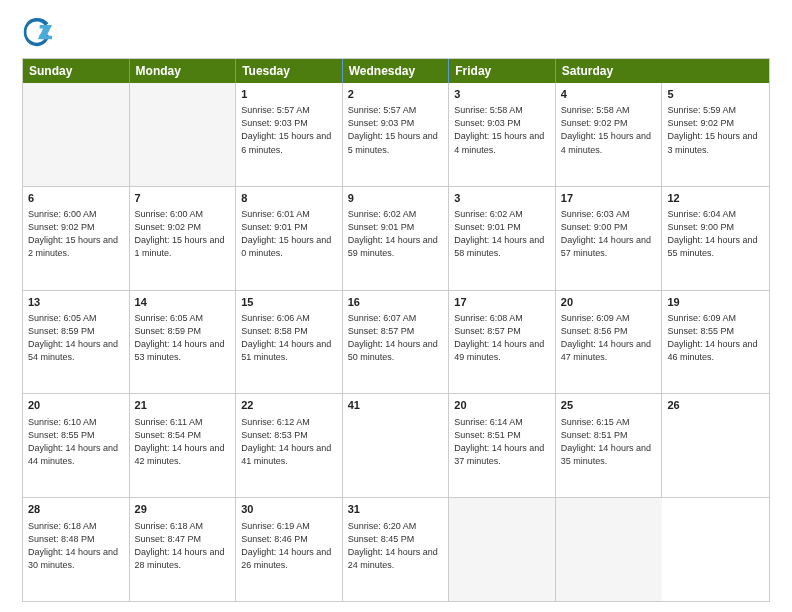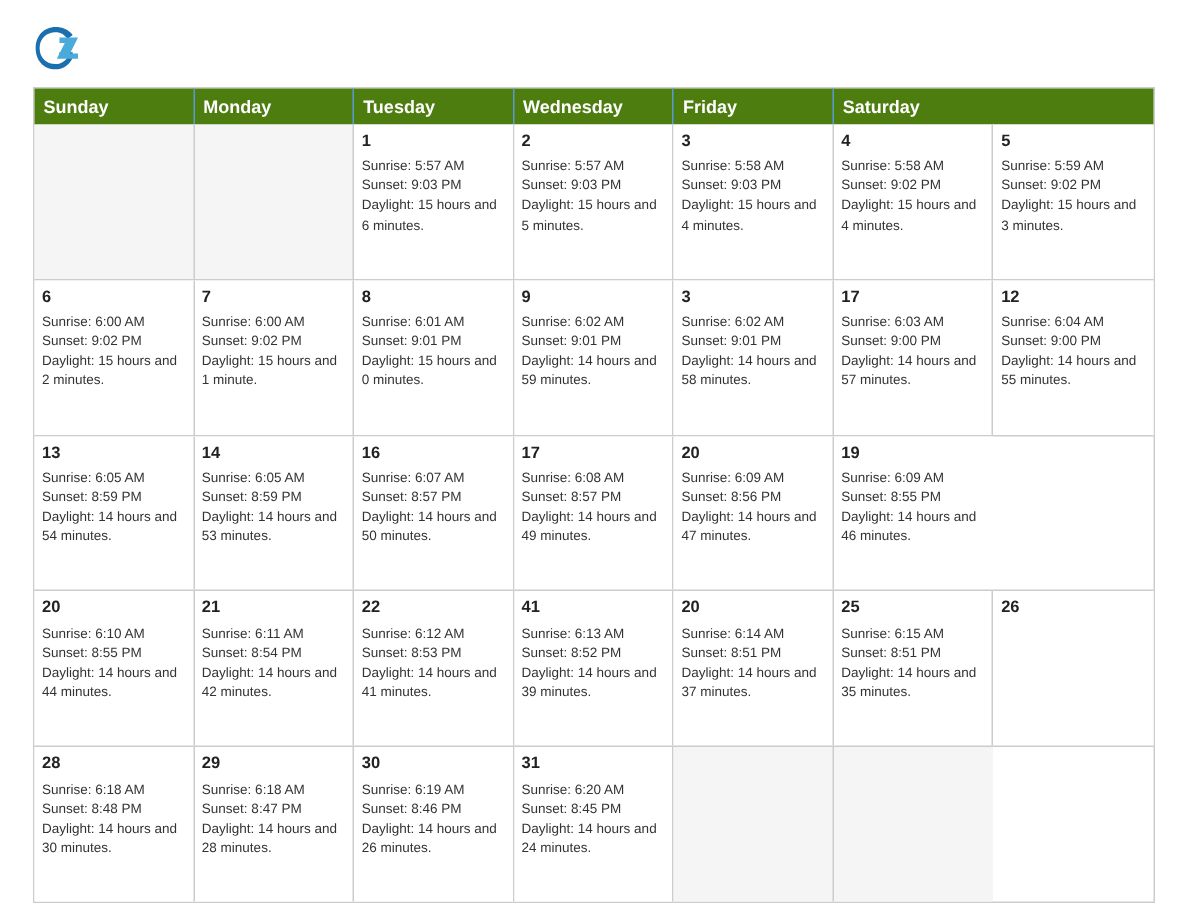--- a/index.html
+++ b/index.html
@@ -195,20 +195,24 @@
         <div class="cal-row">
           <div class="cal-cell">
             <span class="day-num">13</span>
             <div class="sun-info">Sunrise: 6:05 AM<br>Sunset: 8:59 PM<br>Daylight: 14 hours and 54 minutes.</div>
           </div>
           <div class="cal-cell">
             <span class="day-num">14</span>
             <div class="sun-info">Sunrise: 6:05 AM<br>Sunset: 8:59 PM<br>Daylight: 14 hours and 53 minutes.</div>
           </div>
           <div class="cal-cell">
+            <span class="day-num">15</span>
+            <div class="sun-info">Sunrise: 6:06 AM<br>Sunset: 8:58 PM<br>Daylight: 14 hours and 51 minutes.</div>
+          </div>
+          <div class="cal-cell">
             <span class="day-num">16</span>
             <div class="sun-info">Sunrise: 6:07 AM<br>Sunset: 8:57 PM<br>Daylight: 14 hours and 50 minutes.</div>
           </div>
           <div class="cal-cell">
             <span class="day-num">17</span>
             <div class="sun-info">Sunrise: 6:08 AM<br>Sunset: 8:57 PM<br>Daylight: 14 hours and 49 minutes.</div>
           </div>
           <div class="cal-cell">
             <span class="day-num">20</span>
             <div class="sun-info">Sunrise: 6:09 AM<br>Sunset: 8:56 PM<br>Daylight: 14 hours and 47 minutes.</div>
@@ -226,21 +230,20 @@
           <div class="cal-cell">
             <span class="day-num">21</span>
             <div class="sun-info">Sunrise: 6:11 AM<br>Sunset: 8:54 PM<br>Daylight: 14 hours and 42 minutes.</div>
           </div>
           <div class="cal-cell">
             <span class="day-num">22</span>
             <div class="sun-info">Sunrise: 6:12 AM<br>Sunset: 8:53 PM<br>Daylight: 14 hours and 41 minutes.</div>
           </div>
           <div class="cal-cell">
             <span class="day-num">41</span>
-            <div class="sun-info">Sunrise: 6:13 AM<br>Sunset: 8:52 PM<br>Daylight: 14 hours and 39 minutes.</div>
           </div>
           <div class="cal-cell">
             <span class="day-num">20</span>
             <div class="sun-info">Sunrise: 6:14 AM<br>Sunset: 8:51 PM<br>Daylight: 14 hours and 37 minutes.</div>
           </div>
           <div class="cal-cell">
             <span class="day-num">25</span>
             <div class="sun-info">Sunrise: 6:15 AM<br>Sunset: 8:51 PM<br>Daylight: 14 hours and 35 minutes.</div>
           </div>
           <div class="cal-cell">

